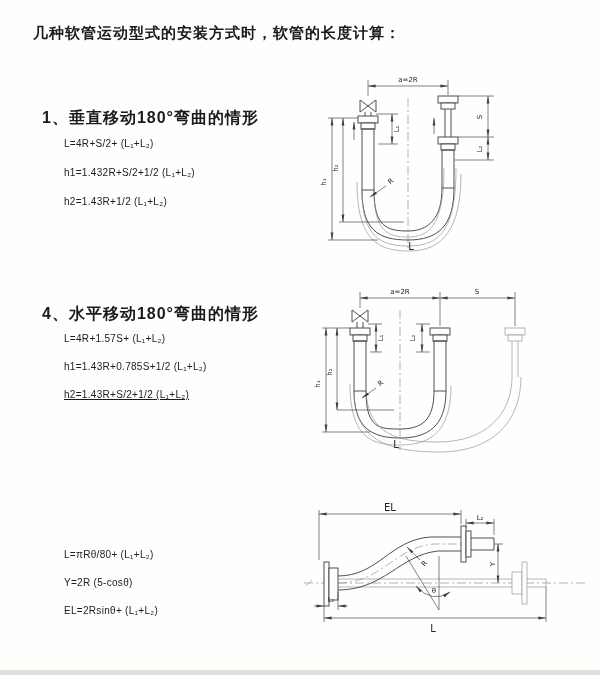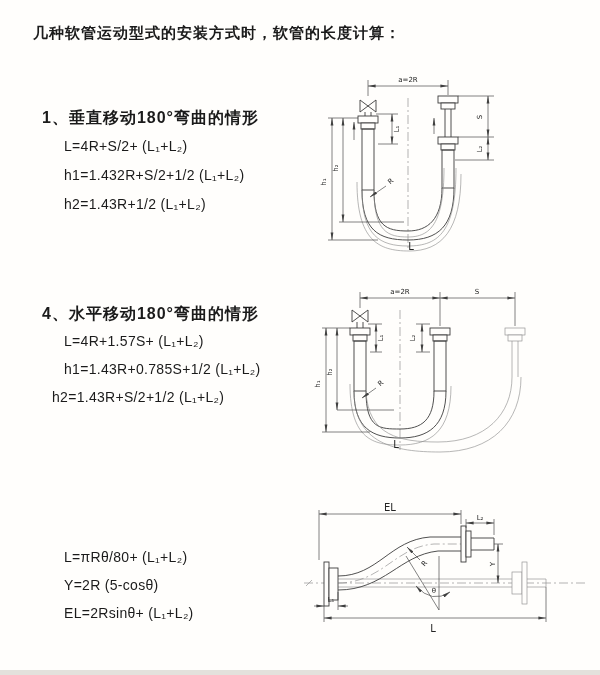--- a/index.html
+++ b/index.html
@@ -4,21 +4,21 @@
 <style>
   html,body{margin:0;padding:0;background:#ffffff;}
   .page{
     position:relative;width:600px;height:675px;background:#fffefc;
     font-family:"Liberation Sans","DejaVu Sans",sans-serif;color:#1b1b1b;
     overflow:hidden;
   }
   .t{position:absolute;white-space:nowrap;}
   .title{font-size:15px;font-weight:700;letter-spacing:1px;}
   .heading{font-size:16px;font-weight:700;letter-spacing:1px;}
-  .formula{font-size:14px;font-weight:500;letter-spacing:.3px;}
+  .formula{font-size:10px;font-weight:500;letter-spacing:.3px;}
   .diag{position:absolute;}
   .diag .ln{stroke:#3c3c3c;stroke-width:.9;fill:none;}
   .diag .fl{stroke:#3c3c3c;stroke-width:.9;fill:#fffefc;}
   .diag .thin{stroke:#8f8f8f;stroke-width:.65;fill:none;}
   .diag .flt{stroke:#8f8f8f;stroke-width:.65;fill:#fffefc;}
   .diag .dim{stroke:#3f3f3f;stroke-width:.65;fill:none;}
   .diag .cl{stroke:#828282;stroke-width:.6;stroke-dasharray:9 3 2 3;fill:none;}
   .diag text{fill:#242424;font-family:"DejaVu Sans",sans-serif;font-size:7px;}
   .diag text.big{font-size:10px;}
   .bottom-strip{position:absolute;left:0;bottom:0;width:600px;height:5px;background:#e3e1dc;}
@@ -31,21 +31,21 @@
   <div class="t title" style="left:33px;top:24px;">几种软管运动型式的安装方式时，软管的长度计算：</div>
 
   <div class="t heading" style="left:42px;top:108px;">1、垂直移动180°弯曲的情形</div>
   <div class="t formula" style="left:64px;top:138px;">L=4R+S/2+ (L₁+L₂)</div>
   <div class="t formula" style="left:64px;top:167px;">h1=1.432R+S/2+1/2 (L₁+L₂)</div>
   <div class="t formula" style="left:64px;top:196px;">h2=1.43R+1/2 (L₁+L₂)</div>
 
   <div class="t heading" style="left:42px;top:304px;">4、水平移动180°弯曲的情形</div>
   <div class="t formula" style="left:64px;top:333px;">L=4R+1.57S+ (L₁+L₂)</div>
   <div class="t formula" style="left:64px;top:361px;">h1=1.43R+0.785S+1/2 (L₁+L₂)</div>
-  <div class="t formula" style="left:52px;top:389px;">h2=1.43R+S/2+1/2 (L₁+L₂)</div>
+  <div class="t formula" style="left:64px;top:389px;text-decoration:underline;">h2=1.43R+S/2+1/2 (L₁+L₂)</div>
 
   <div class="t formula" style="left:64px;top:549px;">L=πRθ/80+ (L₁+L₂)</div>
   <div class="t formula" style="left:64px;top:577px;">Y=2R (5-cosθ)</div>
   <div class="t formula" style="left:64px;top:605px;">EL=2Rsinθ+ (L₁+L₂)</div>
 
   <svg class="diag" style="left:312px;top:70px;" width="286" height="185" viewBox="0 0 286 185">
     <defs>
       <marker id="d1-ar" viewBox="0 0 8 8" refX="7.6" refY="4" markerWidth="8" markerHeight="8" orient="auto-start-reverse" markerUnits="userSpaceOnUse">
         <path d="M0,2.6 L8,4 L0,5.4 Z" fill="#3f3f3f"></path>
       </marker>

